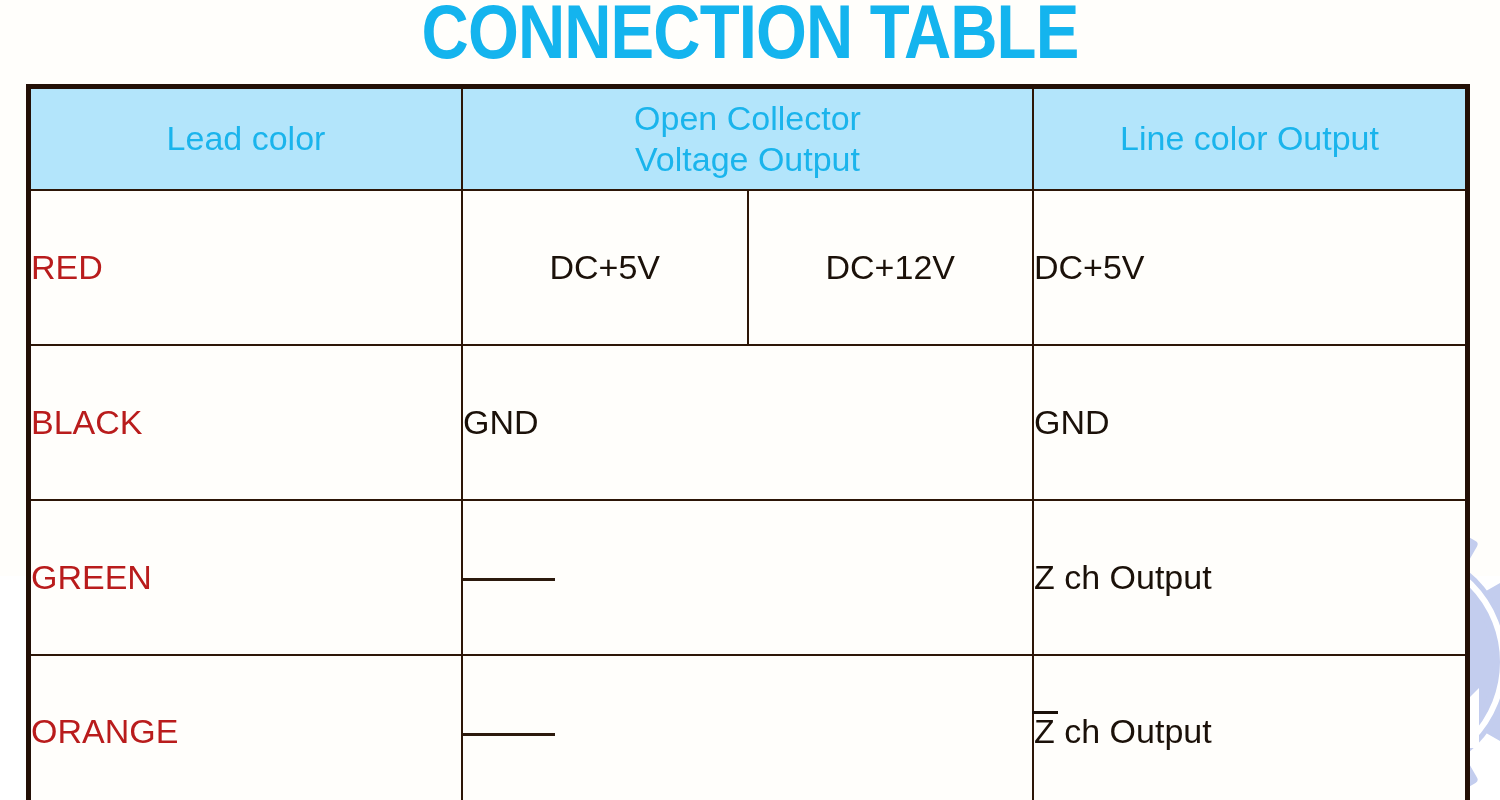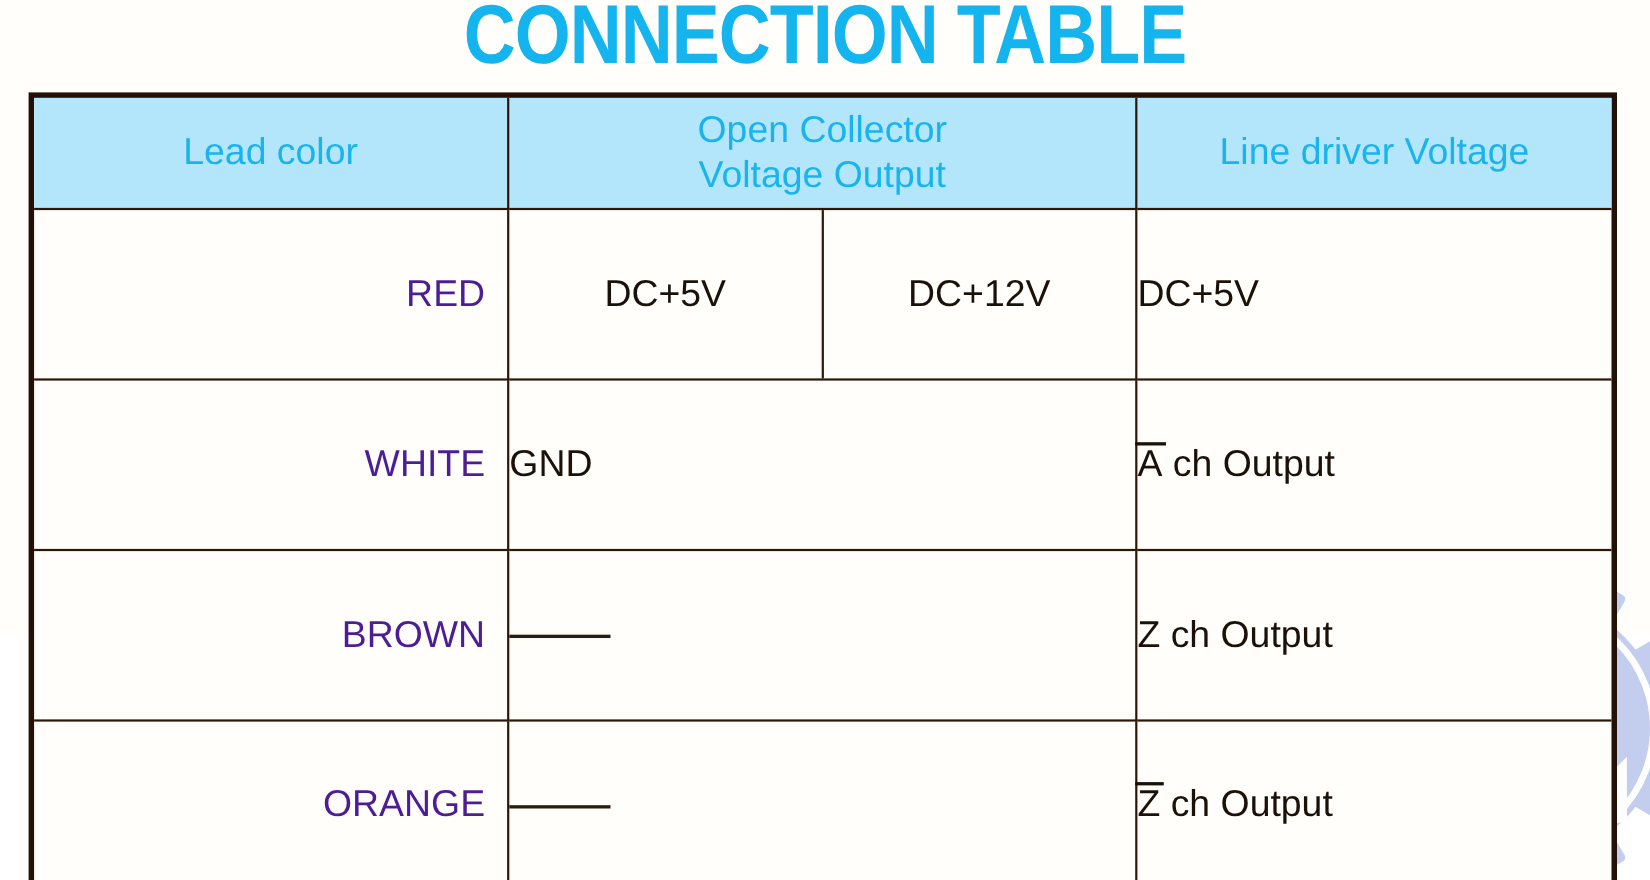--- a/index.html
+++ b/index.html
@@ -96,23 +96,22 @@
   tr.head th.lead-head { border-left: none; }
   tr.head th.line-head { border-right: none; }
 
   
   tr.row td {
     height: 78px;
     font-size: 34px;
     color: #1b1109;
   }
   tr.row td.lead-cell {
-    text-align: right;
     padding-right: 20px;
-    color: #4c1d95;
+    color: #b91c1c;
     border-left: none;
     white-space: nowrap;
   }
   tr.row td.val-cell {
     white-space: nowrap;
   }
   tr.row td.line-cell { border-right: none; }
   tr.row:last-child td { border-bottom: none; }
 
   
@@ -207,48 +206,48 @@
           <col class="c-open">
           <col class="c-line">
       </colgroup>
       <thead>
         <tr class="head">
           <th class="lead-head">Lead color</th>
           <th class="open-head">
             <span>Open Collector</span><br>
             <span>Voltage Output</span>
           </th>
-          <th class="line-head">Line driver Voltage</th>
+          <th class="line-head">Line color Output</th>
         </tr>
       </thead>
       <tbody>
 
         <tr class="row">
           <td class="lead-cell">RED</td>
           <td class="val-cell split">
             <div class="split-inner">
               <div class="split-half left">DC+5V</div>
               <div class="split-half right">DC+12V</div>
             </div>
           </td>
           <td class="val-cell line-cell">DC+5V</td>
         </tr>
 
-
-
-        <tr class="row">
-          <td class="lead-cell">WHITE</td>
+        <tr class="row">
+          <td class="lead-cell">BLACK</td>
           <td class="val-cell">GND</td>
-          <td class="val-cell line-cell"><span class="ovl">A</span><span> ch Output</span></td>
-        </tr>
-
-
-
-        <tr class="row">
-          <td class="lead-cell">BROWN</td>
+          <td class="val-cell line-cell">GND</td>
+        </tr>
+
+
+
+
+
+        <tr class="row">
+          <td class="lead-cell">GREEN</td>
           <td class="val-cell"><span class="dash"></span></td>
           <td class="val-cell line-cell">Z ch Output</td>
         </tr>
 
         <tr class="row">
           <td class="lead-cell">ORANGE</td>
           <td class="val-cell"><span class="dash"></span></td>
           <td class="val-cell line-cell"><span class="ovl">Z</span><span> ch Output</span></td>
         </tr>
 

